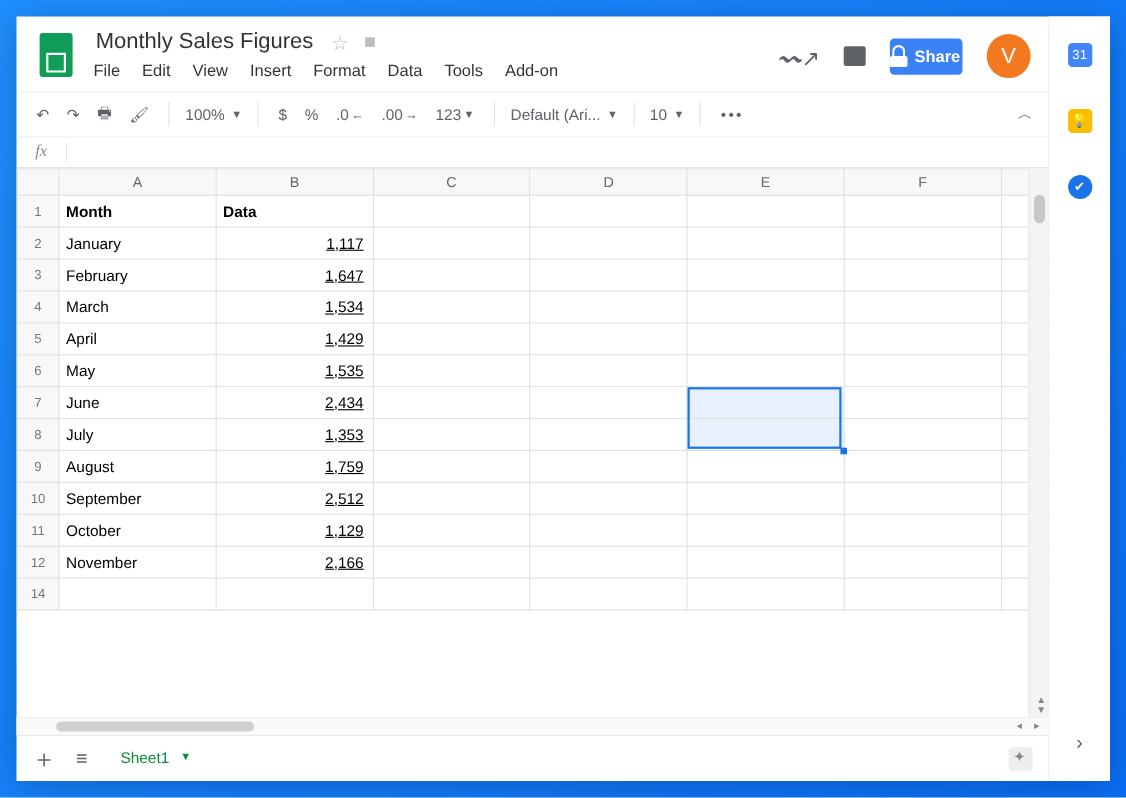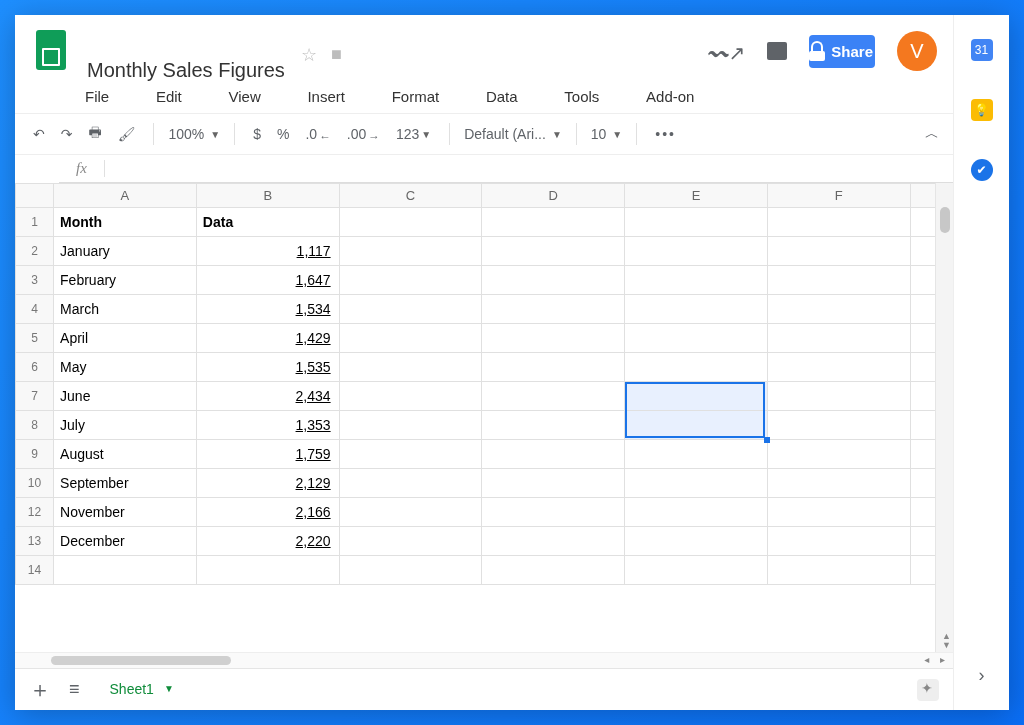--- a/index.html
+++ b/index.html
@@ -24,23 +24,23 @@
   
   .hdr {
     display:flex; align-items:flex-start; padding:10px 16px 0 16px; gap:14px;
   }
   .logo { width:40px; height:50px; display:flex; align-items:center; justify-content:center;}
   .logo-box { width:30px; height:40px; background:#0f9d58; border-radius:3px 3px 3px 3px; position:relative;}
   .logo-box::after{ content:""; position:absolute; left:6px; right:6px; top:18px; height:14px; border:2px solid #fff; border-radius:1px;}
   .logo-box::before{ content:""; position:absolute; left:12px; right:12px; top:22px; height:6px; background:#fff; opacity:.0;}
   .title-block { flex:1; }
   .title-row { display:flex; align-items:center; gap:14px;}
-  .doc-title { font-size:20px; color:#333; padding:2px 2px;margin-top:32px;}
+  .doc-title { font-size:20px; color:#333; padding:2px 2px;}
   .star, .folder { color:#bdbdbd; font-size:18px;}
-  .menu-row { display:flex; gap:36px; font-size:15px; color:#333; margin-top:4px;justify-content:space-between; }
+  .menu-row { display:flex; gap:20px; font-size:15px; color:#333; margin-top:4px; }
   .menu-row span { cursor:default; }
   .hdr-right { display:flex; align-items:center; gap:22px; margin-top:6px;}
   .trend-icon, .comment-icon { color:#5f6368; font-size:20px; }
   .comment-box { width:20px; height:18px; background:#5f6368; border-radius:2px; position:relative;}
   .share-btn {
     background:#3b82f6; color:#fff; border-radius:4px; padding:8px 2px; font-size:15px; font-weight:700; display:flex; align-items:center; gap:8px;
   }
   .lock { width:12px; height:14px; border:2px solid #fff; border-bottom:none; border-radius:6px 6px 0 0; position:relative; top:-3px;}
   .lock::after{content:"";position:absolute;left:-4px; right:-4px; top:8px; height:10px; background:#fff; border-radius:2px;}
   .avatar { width:40px; height:40px; border-radius:50%; background:#f4781f; color:#fff; display:flex; align-items:center; justify-content:center; font-size:20px;}
@@ -48,21 +48,21 @@
   .toolbar {
     display:flex; align-items:center; gap:8px; padding:6px 14px; border-top:1px solid #eee; border-bottom:1px solid #eee; margin-top:8px; color:#5f6368; font-size:14px;
   }
   .toolbar .sep { width:1px; height:22px; background:#e0e0e0; margin:0 6px;}
   .toolbar .tb { padding:2px 4px; display:flex; align-items:center; gap:2px; }
   .toolbar .zoom, .toolbar .font, .toolbar .size { display:flex; align-items:center; gap:6px;}
   .toolbar .chev { font-size:10px; color:#666;}
   .toolbar .dots { letter-spacing:2px;}
   .toolbar .collapse { margin-left:auto; font-size:14px;}
   
-  .fbar { display:flex; align-items:center; border-bottom:1px solid #ddd; height:28px;margin-left:44px;}
+  .fbar { display:flex; align-items:center; border-bottom:1px solid #ddd; height:28px;}
   .fbar .fx { width:46px; text-align:center; font-style:italic; color:#888; font-family: Georgia, serif; font-size:15px; border-right:1px solid #e0e0e0;}
   .fbar input { border:none; flex:1; height:100%; padding:0 8px; font-size:13px; outline:none;}
   
   .grid-wrap { flex:1; position:relative; overflow:hidden; }
   table.sheet { border-collapse:collapse; table-layout:fixed; width:100%;}
   table.sheet th, table.sheet td { border:1px solid #e0e0e0; height:29px; font-size:14px; }
   table.sheet thead th { background:#f8f8f8; color:#666; font-weight:normal; text-align:center; height:24px; font-size:13px;}
   table.sheet .rowhdr { background:#f8f8f8; color:#777; text-align:center; width:36px; font-size:12px;}
   .colA { width:135px; }
   .colB { width:135px; }
@@ -287,41 +287,41 @@
               <td class="sales">1,759</td>
               <td></td>
               <td></td>
               <td></td>
               <td></td>
               <td></td>
             </tr>
           <tr>
               <td class="rowhdr">10</td>
               <td class="month">September</td>
-              <td class="sales">2,129</td>
+              <td class="sales">2,512</td>
+              <td></td>
+              <td></td>
+              <td></td>
+              <td></td>
+              <td></td>
+            </tr>
+          <tr>
+              <td class="rowhdr">11</td>
+              <td class="month">October</td>
+              <td class="sales">1,129</td>
               <td></td>
               <td></td>
               <td></td>
               <td></td>
               <td></td>
             </tr>
           <tr>
               <td class="rowhdr">12</td>
               <td class="month">November</td>
               <td class="sales">2,166</td>
-              <td></td>
-              <td></td>
-              <td></td>
-              <td></td>
-              <td></td>
-            </tr>
-          <tr>
-              <td class="rowhdr">13</td>
-              <td class="month">December</td>
-              <td class="sales">2,220</td>
               <td></td>
               <td></td>
               <td></td>
               <td></td>
               <td></td>
             </tr>
           <tr>
               <td class="rowhdr">14</td>
               <td class="month"></td>
               <td class="sales"></td>

